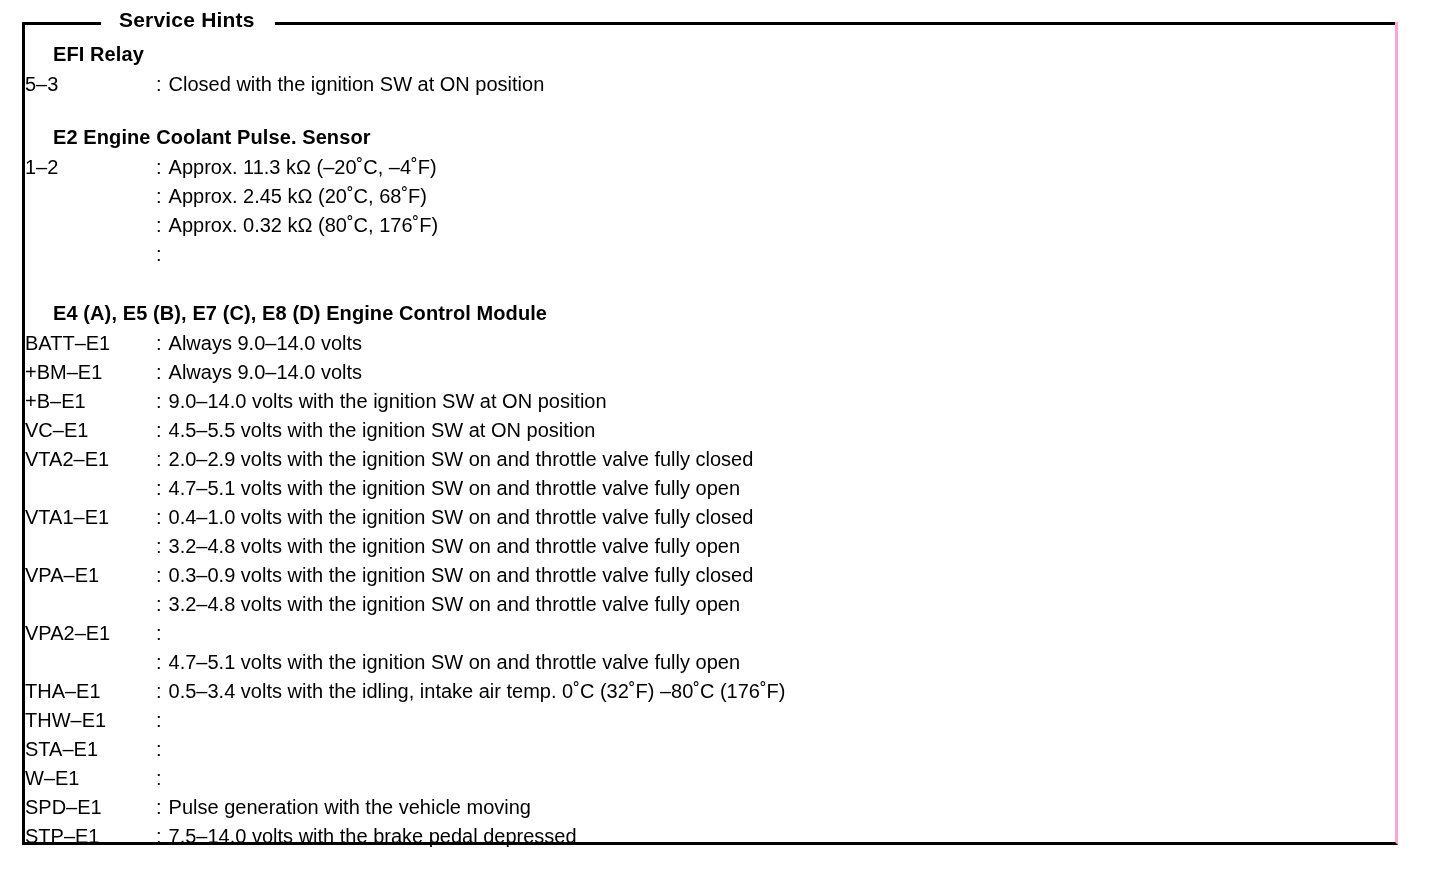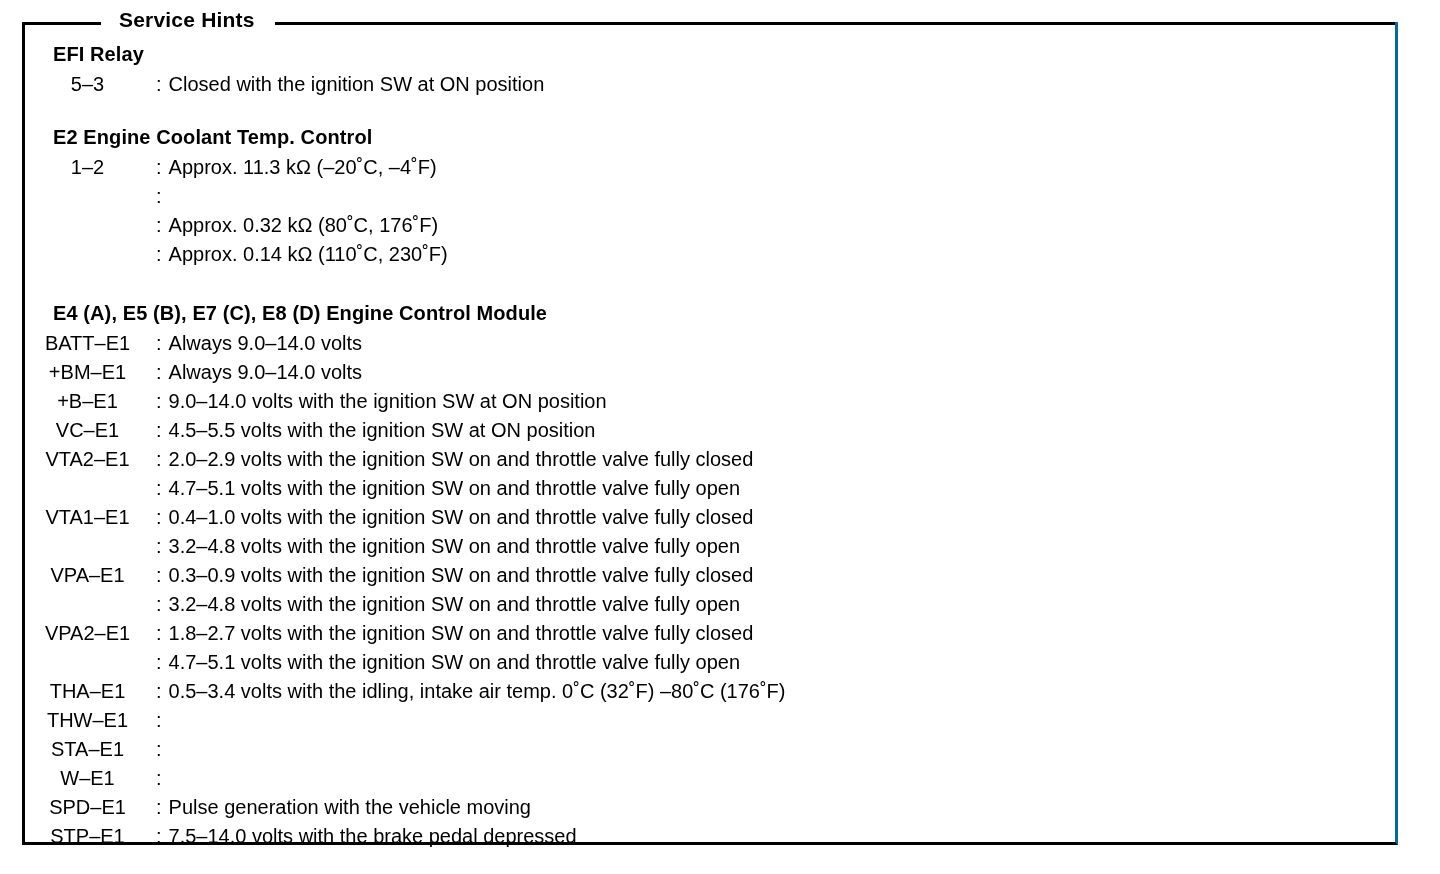--- a/index.html
+++ b/index.html
@@ -17,21 +17,21 @@
 
   
   .panel {
     position: absolute;
     left: 22px;
     top: 22px;
     width: 1376px;
     height: 823px;
     box-sizing: border-box;
     border-left: 3px solid #000;
-    border-right: 3px solid #0369a1;
+    border-right: 3px solid #f9a8d4;
     border-bottom: 3px solid #000;
   }
 
   
   .top-rule-left,
   .top-rule-right {
     position: absolute;
     top: 0;
     height: 3px;
     background: #000;
@@ -81,21 +81,21 @@
     align-items: baseline;
     line-height: 29px;
     font-size: 20px;
     white-space: nowrap;
   }
 
   
   .row-label {
     width: 125px;
     flex: 0 0 125px;
-    text-align: center;
+    text-align: left;
     white-space: nowrap;
   }
   .row-colon {
     flex: 0 0 auto;
     padding: 0 7px 0 6px;
   }
   .row-value {
     flex: 0 1 auto;
     white-space: nowrap;
   }
@@ -118,40 +118,40 @@
         <div class="rows">
           <div class="row">
             <span class="row-label">5–3</span>
             <span class="row-colon">:</span>
             <span class="row-value">Closed with the ignition SW at ON position</span>
           </div>
         </div>
       </div>
       <div class="gap-sm"></div>
       <div class="section">
-        <div class="section-heading">E2  Engine Coolant Temp. Control</div>
+        <div class="section-heading">E2  Engine Coolant Pulse. Sensor</div>
         <div class="rows">
           <div class="row">
             <span class="row-label">1–2</span>
             <span class="row-colon">:</span>
             <span class="row-value">Approx. 11.3 kΩ (–20˚C, –4˚F)</span>
           </div>
           <div class="row">
             <span class="row-label"></span>
             <span class="row-colon">:</span>
+            <span class="row-value">Approx. 2.45 kΩ (20˚C, 68˚F)</span>
           </div>
           <div class="row">
             <span class="row-label"></span>
             <span class="row-colon">:</span>
             <span class="row-value">Approx. 0.32 kΩ (80˚C, 176˚F)</span>
           </div>
           <div class="row">
             <span class="row-label"></span>
             <span class="row-colon">:</span>
-            <span class="row-value">Approx. 0.14 kΩ (110˚C, 230˚F)</span>
           </div>
         </div>
       </div>
       <div class="gap-md"></div>
       <div class="section">
         <div class="section-heading">E4 (A), E5 (B), E7 (C), E8 (D)  Engine Control Module</div>
         <div class="rows">
           <div class="row">
             <span class="row-label">BATT–E1</span>
             <span class="row-colon">:</span>
@@ -198,21 +198,20 @@
             <span class="row-value">0.3–0.9 volts with the ignition SW on and throttle valve fully closed</span>
           </div>
           <div class="row">
             <span class="row-label"></span>
             <span class="row-colon">:</span>
             <span class="row-value">3.2–4.8 volts with the ignition SW on and throttle valve fully open</span>
           </div>
           <div class="row">
             <span class="row-label">VPA2–E1</span>
             <span class="row-colon">:</span>
-            <span class="row-value">1.8–2.7 volts with the ignition SW on and throttle valve fully closed</span>
           </div>
           <div class="row">
             <span class="row-label"></span>
             <span class="row-colon">:</span>
             <span class="row-value">4.7–5.1 volts with the ignition SW on and throttle valve fully open</span>
           </div>
           <div class="row">
             <span class="row-label">THA–E1</span>
             <span class="row-colon">:</span>
             <span class="row-value">0.5–3.4 volts with the idling, intake air temp. 0˚C (32˚F) –80˚C (176˚F)</span>

